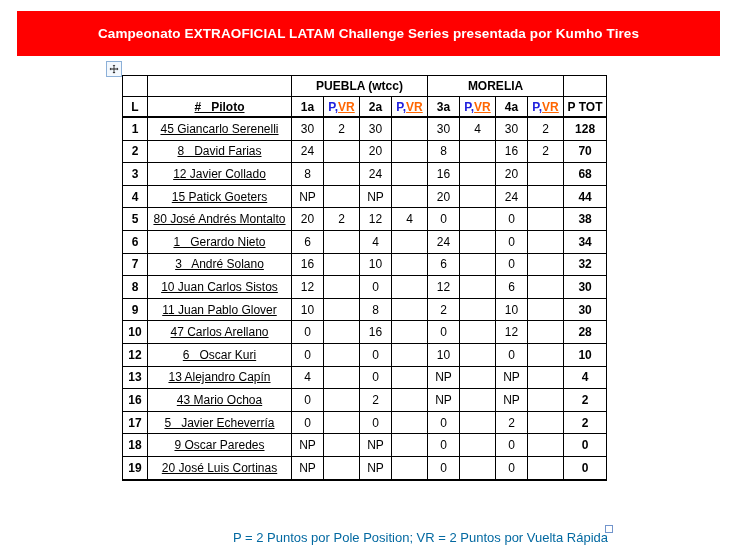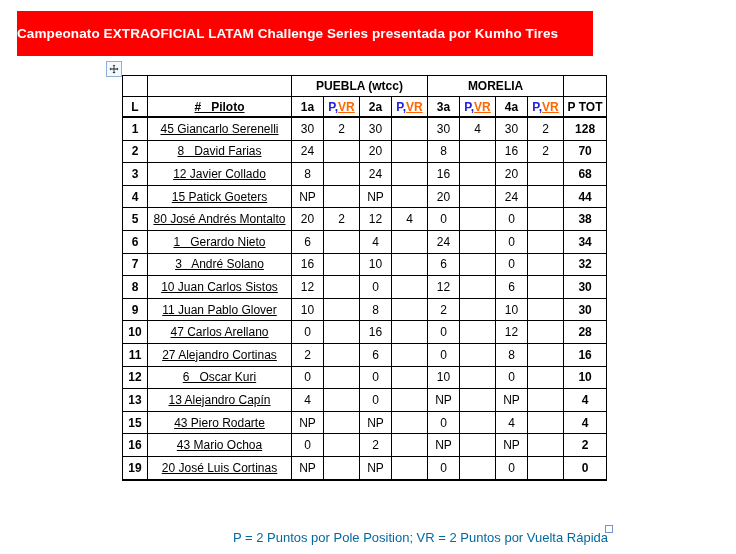--- a/index.html
+++ b/index.html
@@ -3,23 +3,23 @@
 <meta charset="utf-8">
 <style>
   html, body { margin: 0; padding: 0; }
   body {
     width: 736px; height: 554px; position: relative;
     background: #ffffff; overflow: hidden;
     font-family: "Liberation Sans", "DejaVu Sans", sans-serif;
     -webkit-font-smoothing: antialiased;
   }
   .banner {
-    position: absolute; left: 17px; top: 11px; width: 576px; height: 45px;
+    position: absolute; left: 17px; top: 11px; width: 703px; height: 45px;
     background: var(--banner-bg, #ff0000);
-    display: flex; align-items: center; 
+    display: flex; align-items: center; justify-content: center;
   }
   .banner span {
     color: #ffffff; font-weight: bold; font-size: 13.5px; letter-spacing: 0.1px;
   }
   .move-handle {
     position: absolute; left: 106px; top: 61px; width: 14px; height: 14px;
     border: 1px solid #8cb0d8; background: #f3f8fd;
     display: flex; align-items: center; justify-content: center;
   }
   .move-handle svg { display: block; }
@@ -229,33 +229,20 @@
         <td></td>
         <td>16</td>
         <td></td>
         <td>0</td>
         <td></td>
         <td>12</td>
         <td></td>
         <td class="total br2">28</td>
       </tr>
       <tr>
-        <td class="pos bl2">11</td>
-        <td class="pilot">27 Alejandro Cortinas</td>
-        <td>2</td>
-        <td></td>
-        <td>6</td>
-        <td></td>
-        <td>0</td>
-        <td></td>
-        <td>8</td>
-        <td></td>
-        <td class="total br2">16</td>
-      </tr>
-      <tr>
         <td class="pos bl2">12</td>
         <td class="pilot">6   Oscar Kuri</td>
         <td>0</td>
         <td></td>
         <td>0</td>
         <td></td>
         <td>10</td>
         <td></td>
         <td>0</td>
         <td></td>
@@ -268,46 +255,59 @@
         <td></td>
         <td>0</td>
         <td></td>
         <td>NP</td>
         <td></td>
         <td>NP</td>
         <td></td>
         <td class="total br2">4</td>
       </tr>
       <tr>
-        <td class="pos bl2">15</td>
-        <td class="pilot">43 Piero Rodarte</td>
-        <td>NP</td>
-        <td></td>
-        <td>NP</td>
-        <td></td>
-        <td>0</td>
-        <td></td>
-        <td>4</td>
-        <td></td>
-        <td class="total br2">4</td>
-      </tr>
-      <tr>
         <td class="pos bl2">16</td>
         <td class="pilot">43 Mario Ochoa</td>
         <td>0</td>
         <td></td>
         <td>2</td>
         <td></td>
         <td>NP</td>
         <td></td>
         <td>NP</td>
         <td></td>
         <td class="total br2">2</td>
       </tr>
       <tr>
+        <td class="pos bl2">17</td>
+        <td class="pilot">5   Javier Echeverría</td>
+        <td>0</td>
+        <td></td>
+        <td>0</td>
+        <td></td>
+        <td>0</td>
+        <td></td>
+        <td>2</td>
+        <td></td>
+        <td class="total br2">2</td>
+      </tr>
+      <tr>
+        <td class="pos bl2">18</td>
+        <td class="pilot">9 Oscar Paredes</td>
+        <td>NP</td>
+        <td></td>
+        <td>NP</td>
+        <td></td>
+        <td>0</td>
+        <td></td>
+        <td>0</td>
+        <td></td>
+        <td class="total br2">0</td>
+      </tr>
+      <tr>
         <td class="pos bl2">19</td>
         <td class="pilot">20 José Luis Cortinas</td>
         <td>NP</td>
         <td></td>
         <td>NP</td>
         <td></td>
         <td>0</td>
         <td></td>
         <td>0</td>
         <td></td>

